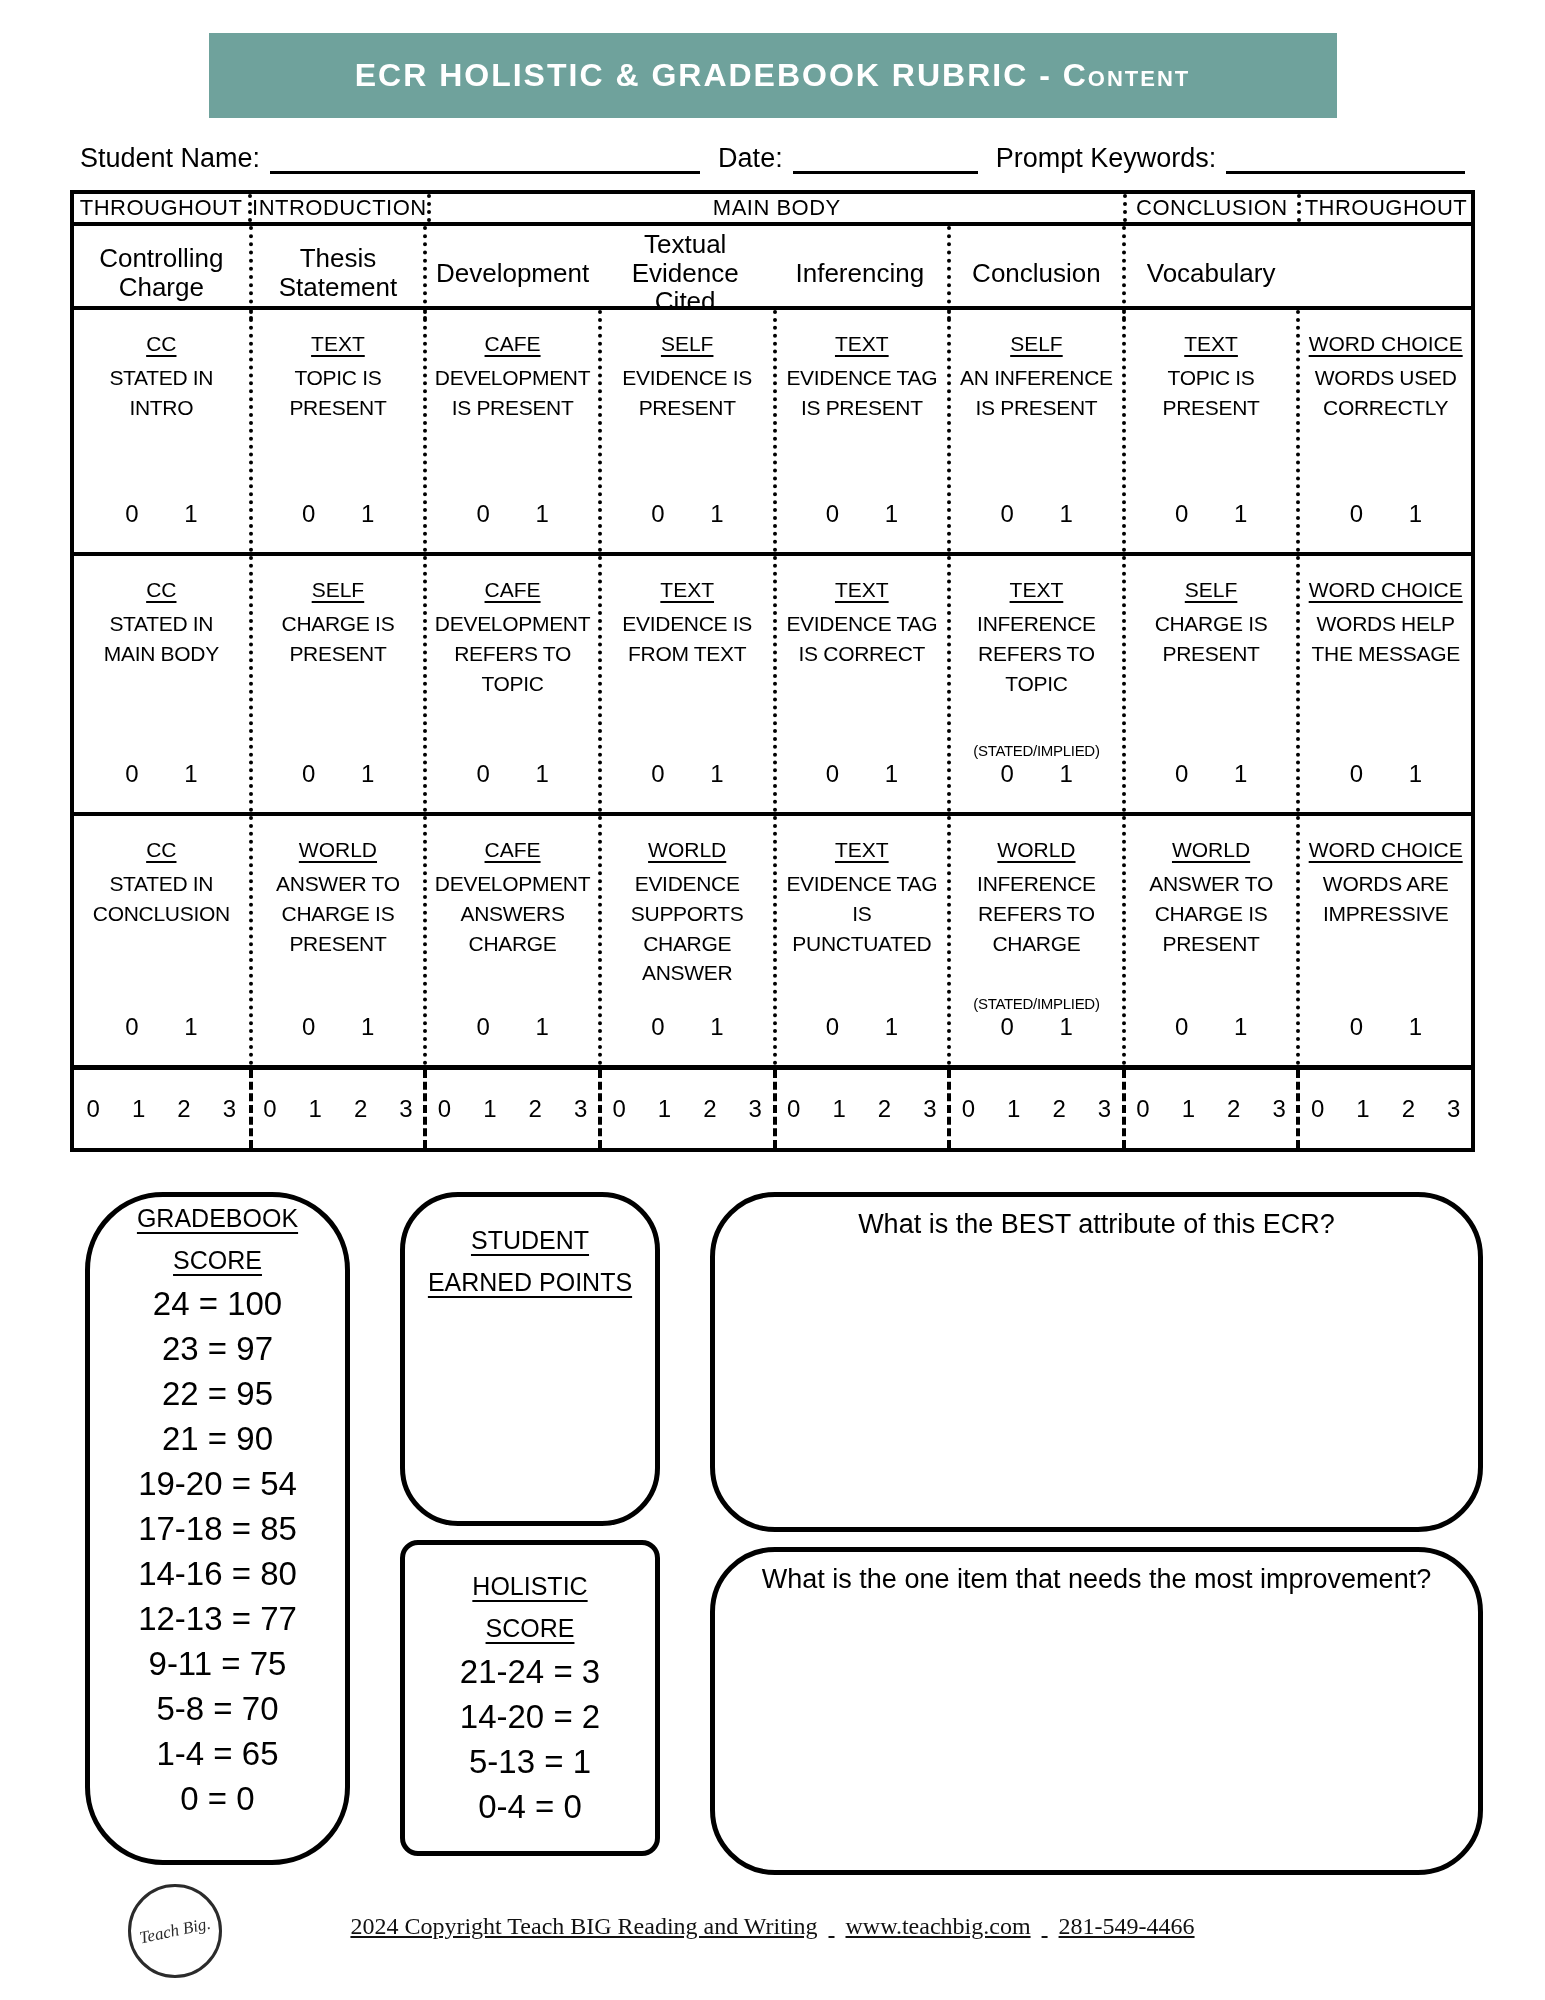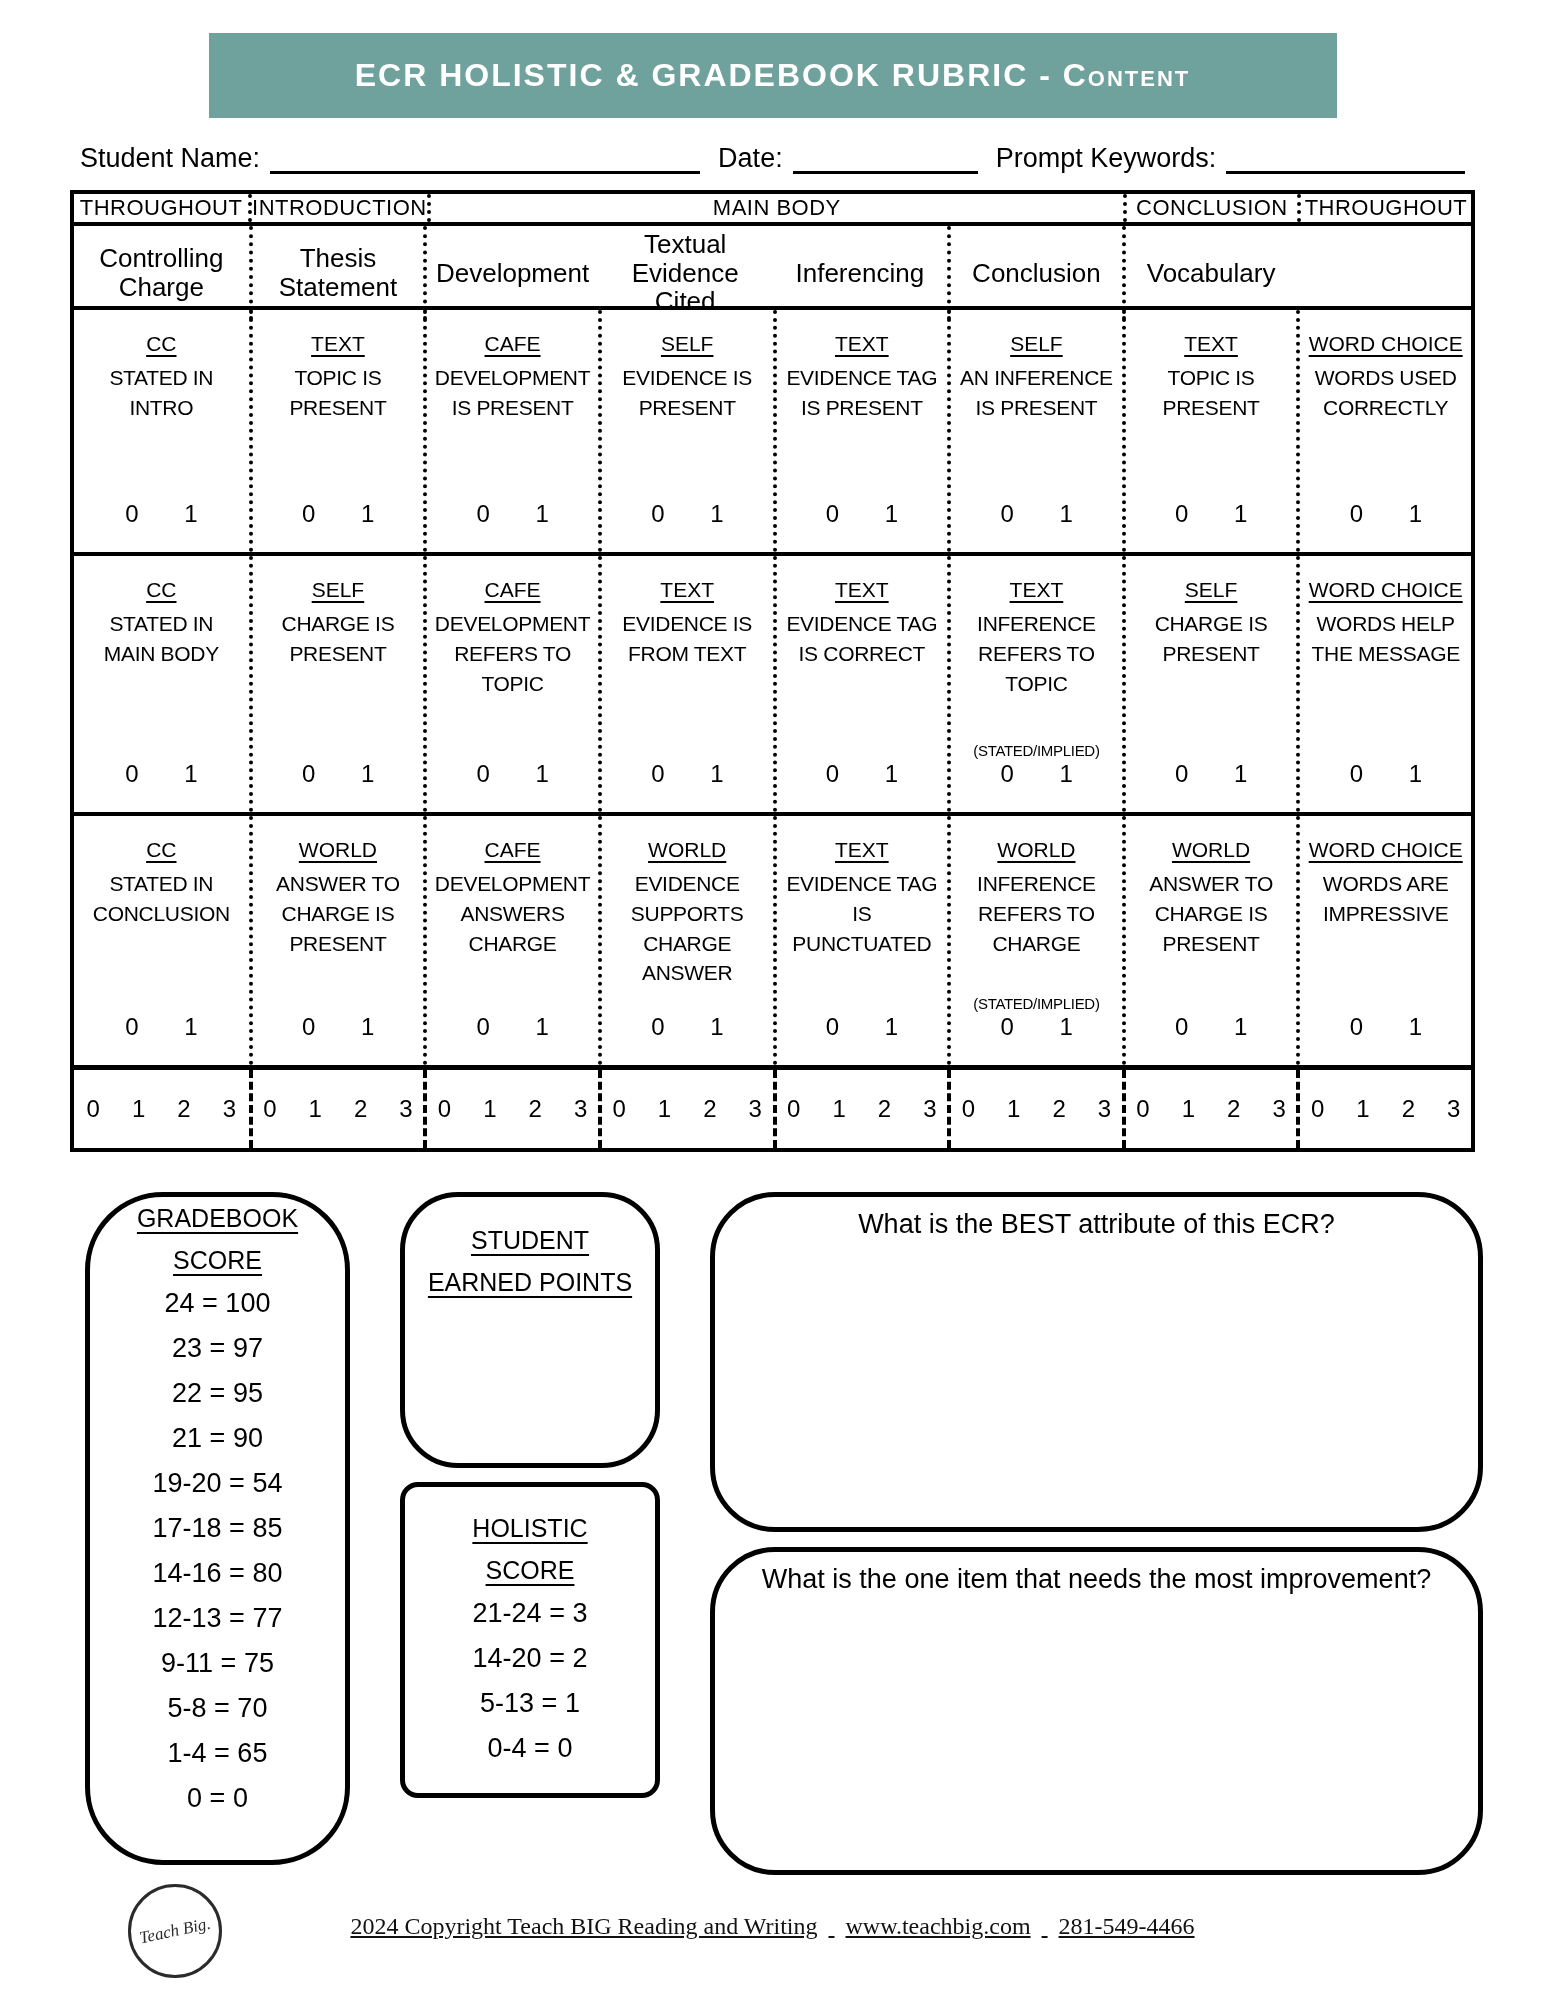--- a/index.html
+++ b/index.html
@@ -53,23 +53,23 @@
   .score-cell + .score-cell { border-left:4px dashed #000; }
   .score-num { display:inline-block; }
 
   
   .bottom { display:flex; margin:40px 62px 0 85px; gap:50px; }
   .rbox { border:5px solid #000; background:#fff; }
   .col-gradebook { width:265px; }
   .gradebook-box { height:673px; border-radius:78px; padding-top:0; text-align:center; }
   .box-title { font-size:25px; line-height:42px; text-decoration:underline;
     text-underline-offset:5px; text-decoration-thickness:2px; }
-  .map-line { font-size:27px; line-height:45px; }
+  .map-line { font-size:33px; line-height:45px; }
   .col-mid { width:260px; display:flex; flex-direction:column; gap:14px; }
-  .points-box { height:276px; border-radius:58px; padding-top:22px; text-align:center; }
+  .points-box { height:334px; border-radius:58px; padding-top:22px; text-align:center; }
   .holistic-box { height:316px; border-radius:18px; padding-top:20px; text-align:center; }
   .col-right { flex:1; display:flex; flex-direction:column; gap:15px; }
   .q-box { border-radius:65px; padding-top:12px; text-align:center;
     display:flex; flex-direction:column; }
   .best-box { height:340px; }
   .improve-box { height:328px; }
   .q-title { font-size:27px; }
   .write-area { flex:1; }
 
   

